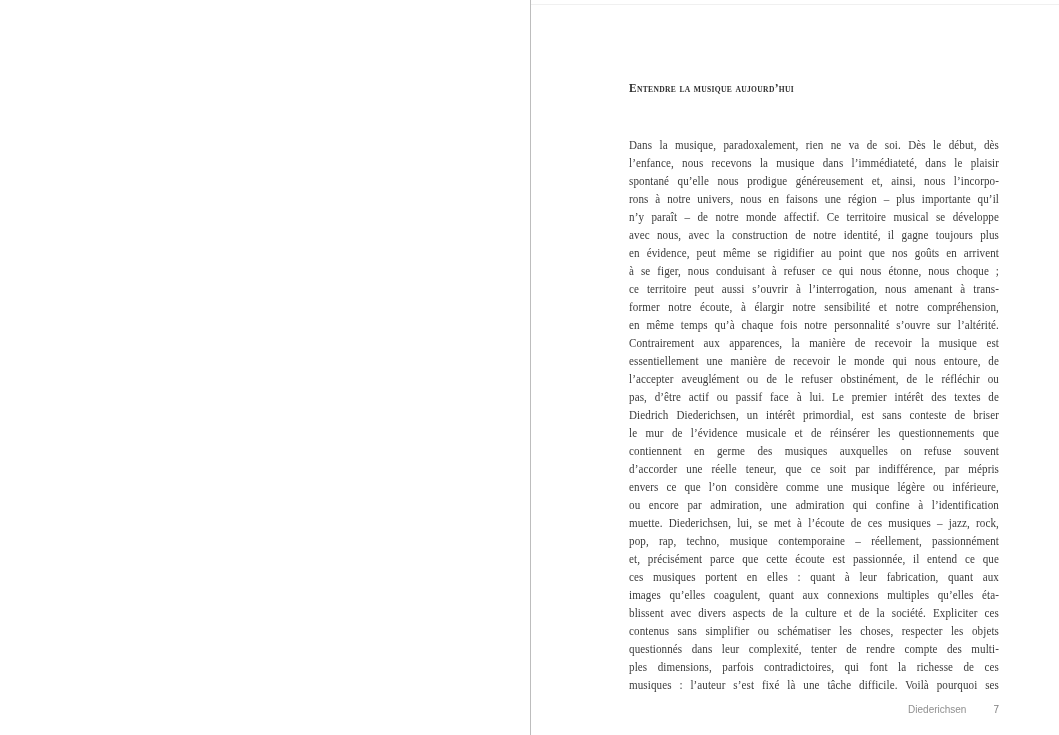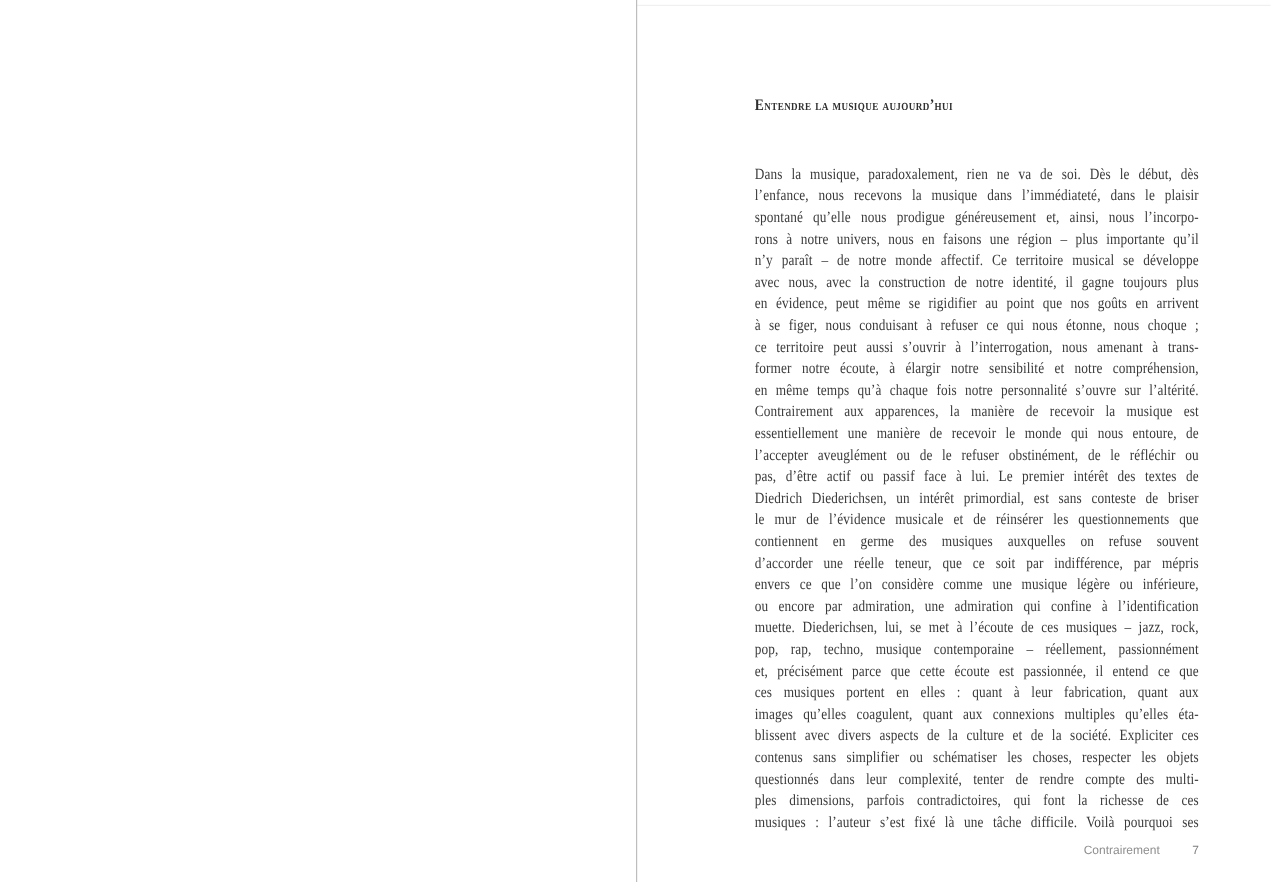--- a/index.html
+++ b/index.html
@@ -131,17 +131,17 @@
         <div class="line">ces musiques portent en elles : quant à leur fabrication, quant aux</div>
         <div class="line">images qu’elles coagulent, quant aux connexions multiples qu’elles éta-</div>
         <div class="line">blissent avec divers aspects de la culture et de la société. Expliciter ces</div>
         <div class="line">contenus sans simplifier ou schématiser les choses, respecter les objets</div>
         <div class="line">questionnés dans leur complexité, tenter de rendre compte des multi-</div>
         <div class="line">ples dimensions, parfois contradictoires, qui font la richesse de ces</div>
         <div class="line">musiques : l’auteur s’est fixé là une tâche difficile. Voilà pourquoi ses</div>
       </div>
 
     <div class="footer">
-      <span class="section-label">Contrairement</span>
+      <span class="section-label">Diederichsen</span>
       <span class="page-number">7</span>
     </div>
   </div>
 </div>
 
 </body></html>

